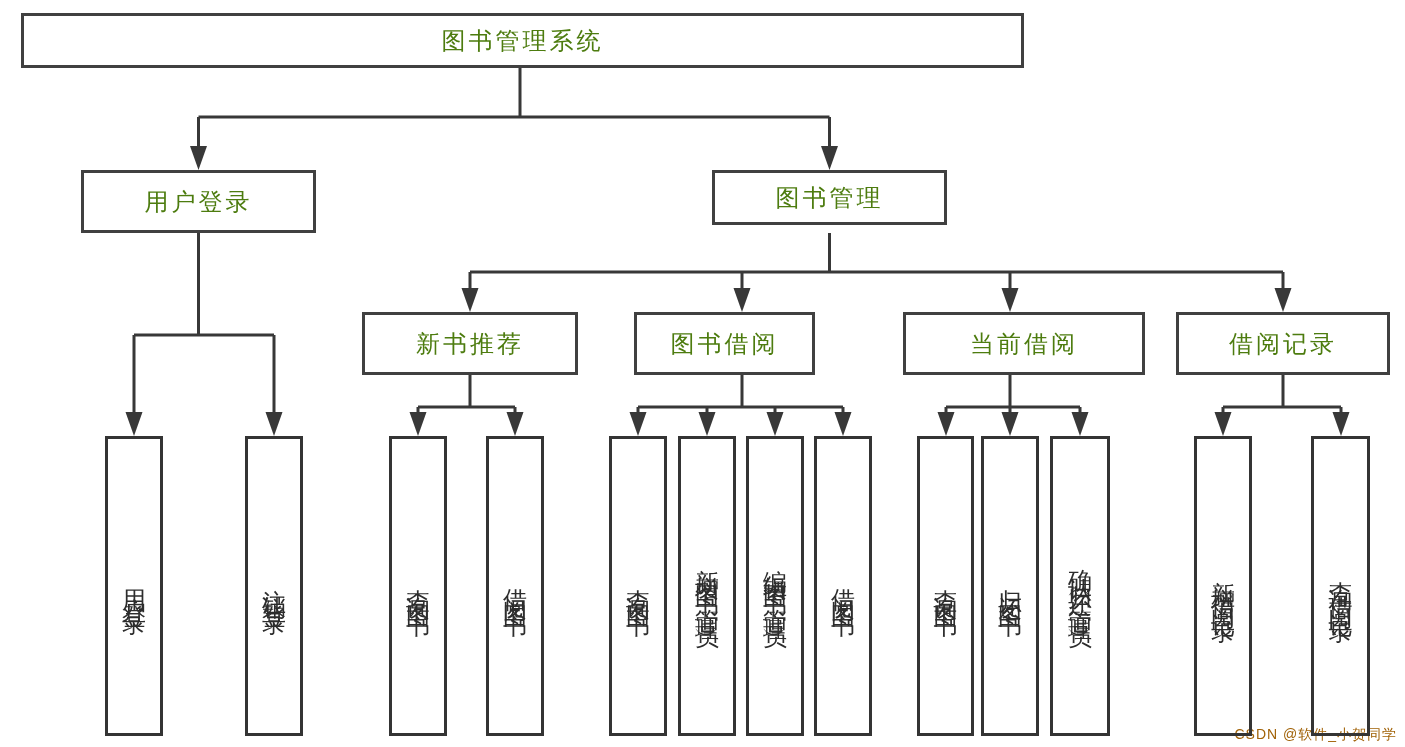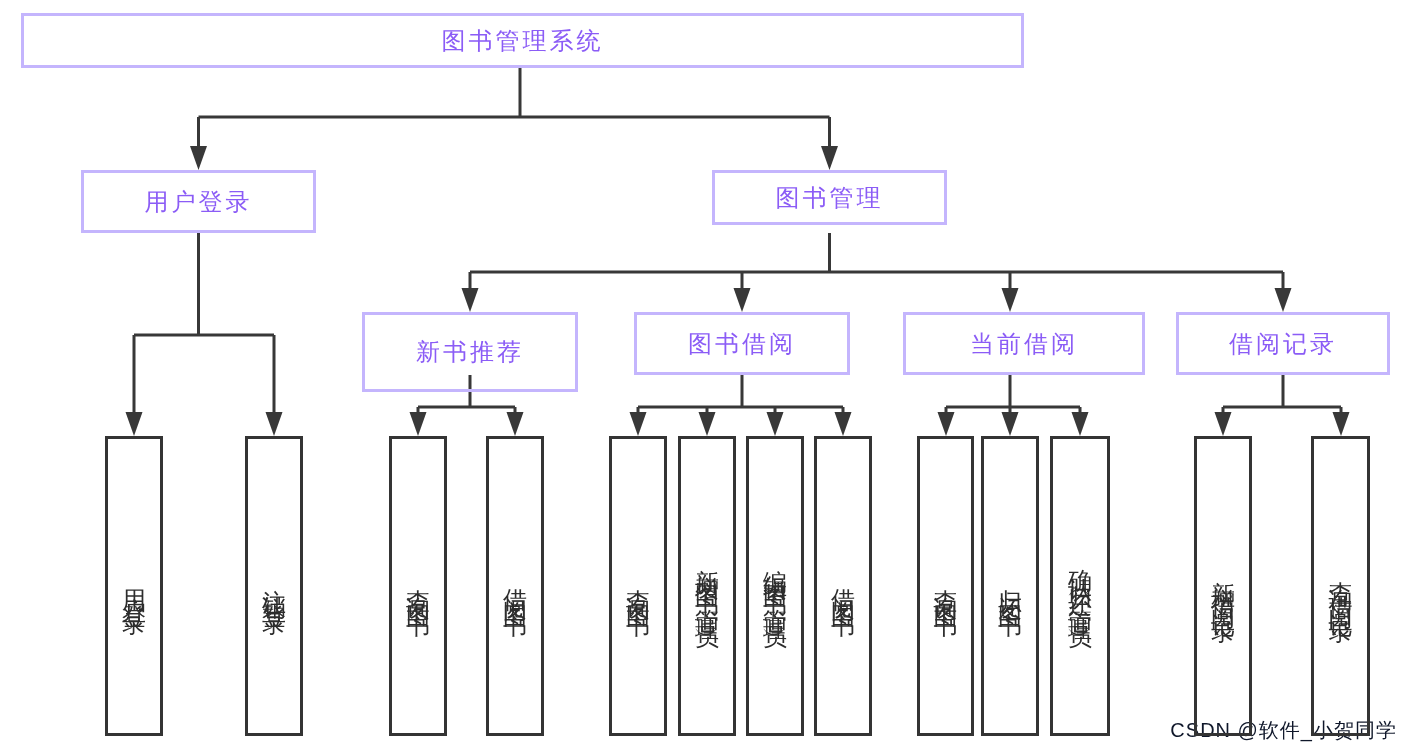--- a/index.html
+++ b/index.html
@@ -7,45 +7,45 @@
     position:relative;
     width:1405px;height:747px;
     background:#ffffff;
     font-family:"Liberation Sans","DejaVu Sans",sans-serif;
     overflow:hidden;
   }
   .wires{position:absolute;left:0;top:0;z-index:1;}
   .hnode{
     position:absolute;z-index:3;
     box-sizing:border-box;
-    border:3px solid #c4b5fd;
+    border:3px solid #404040;
     background:transparent;
     display:flex;align-items:center;justify-content:center;
-    font-size:24px;letter-spacing:3px;color:#8b5cf6;
+    font-size:24px;letter-spacing:3px;color:#4d7c0f;
     white-space:nowrap;
   }
   .vnode{
     position:absolute;z-index:3;
     top:436px;height:300px;
     box-sizing:border-box;
     border:3px solid #343434;
     background:transparent;
     display:flex;align-items:center;justify-content:center;
   }
   .vnode span{
     writing-mode:vertical-rl;
     text-orientation:mixed;
     font-size:24px;letter-spacing:8px;line-height:1;
     color:#2d2d2d;
   }
   .watermark{
     position:absolute;z-index:2;
     right:8px;bottom:3px;
-    font-size:20px;letter-spacing:1px;
-    color:#0f172a;
+    font-size:14px;letter-spacing:1px;
+    color:#a16207;
     white-space:nowrap;
   }
 </style>
 </head>
 <body>
 
 <div class="stage">
 
   <svg class="wires" width="1405" height="747" viewBox="0 0 1405 747">
 
@@ -81,22 +81,22 @@
     </g>
   </svg>
 
   <div class="watermark">CSDN @软件_小贺同学</div>
 
   <div class="hnode" style="left:21px;top:13px;width:1003px;height:55px">图书管理系统</div>
 
   <div class="hnode" style="left:81px;top:170px;width:235px;height:63px">用户登录</div>
   <div class="hnode" style="left:712px;top:170px;width:235px;height:55px">图书管理</div>
 
-  <div class="hnode" style="left:362px;top:312px;width:216px;height:80px">新书推荐</div>
-  <div class="hnode" style="left:634px;top:312px;width:216px;height:63px">图书借阅</div>
+  <div class="hnode" style="left:362px;top:312px;width:216px;height:63px">新书推荐</div>
+  <div class="hnode" style="left:634px;top:312px;width:181px;height:63px">图书借阅</div>
   <div class="hnode" style="left:903px;top:312px;width:242px;height:63px">当前借阅</div>
   <div class="hnode" style="left:1176px;top:312px;width:214px;height:63px">借阅记录</div>
 
   <div class="vnode" style="left:105px;width:58px">
     <span>用户登录</span>
   </div>
   <div class="vnode" style="left:245px;width:58px">
     <span>注销登录</span>
   </div>
 

